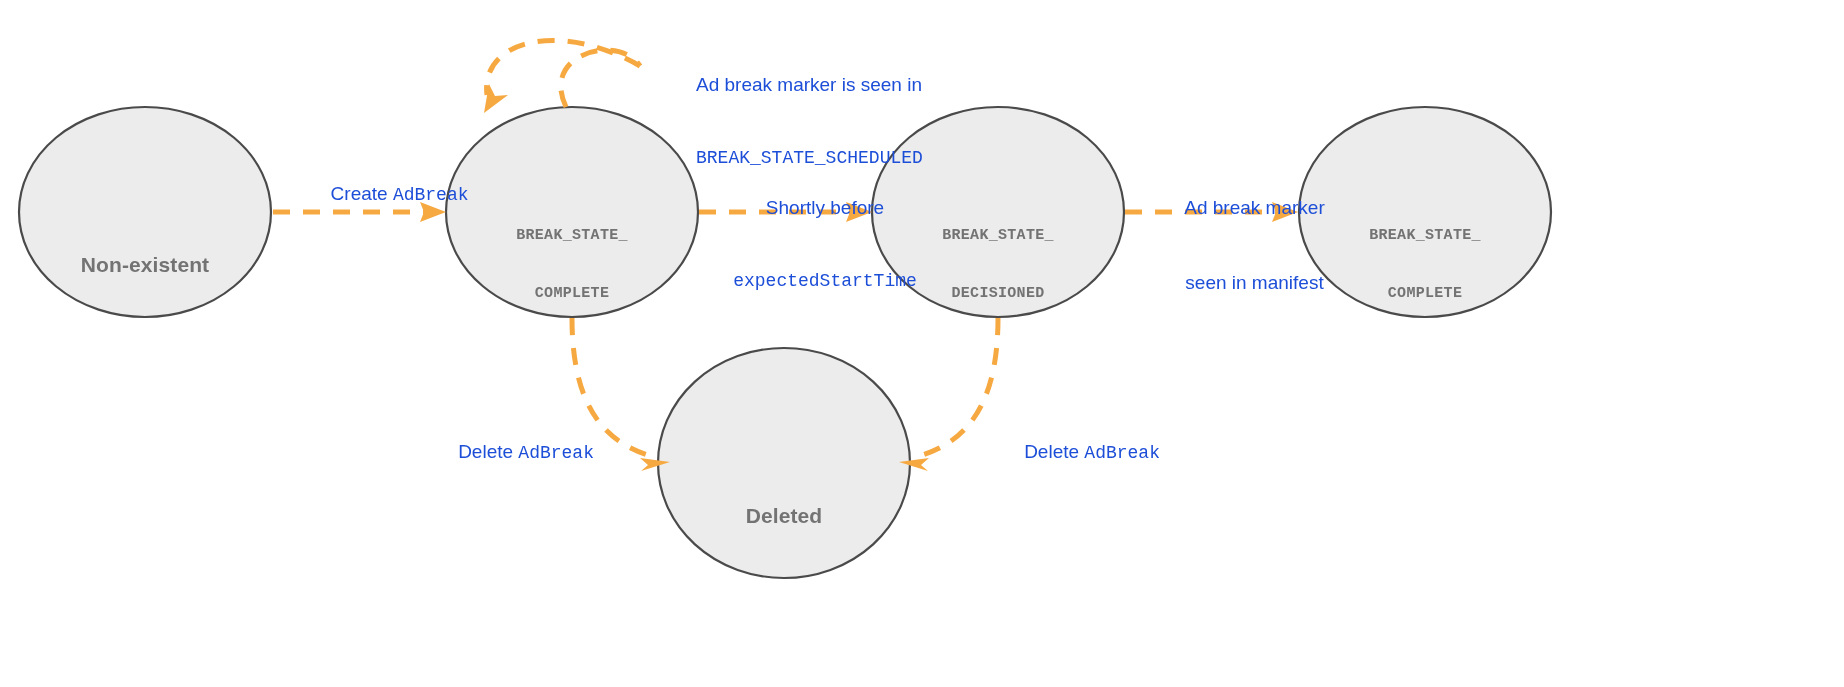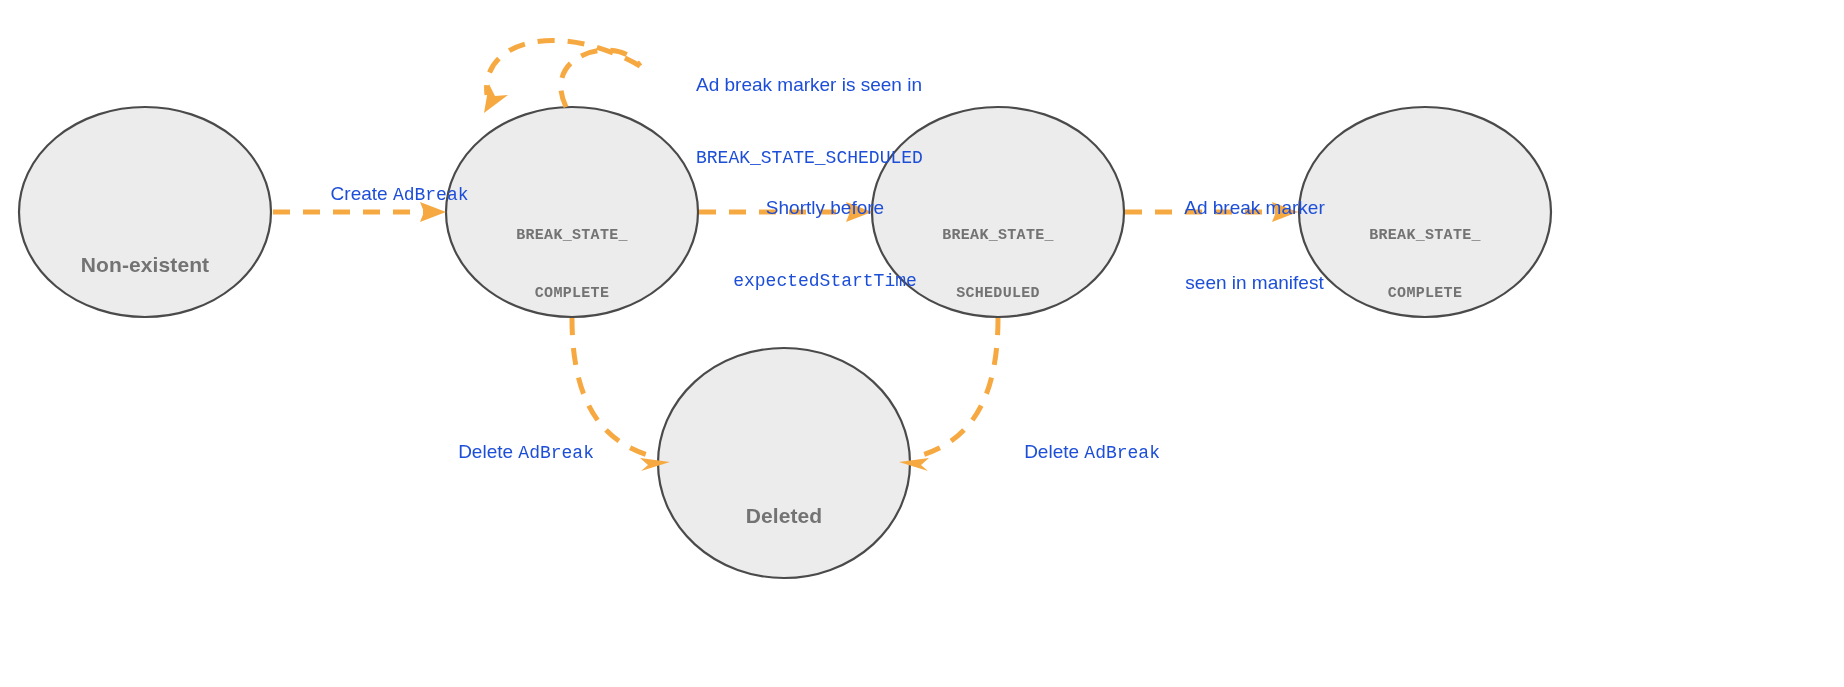--- a/index.html
+++ b/index.html
@@ -130,21 +130,21 @@
     <span class="lbl-line">Non-existent</span>
   </div>
 
   <div class="node-label code" style="left:447px; top:188px; width:250px;">
     <span class="lbl-line">BREAK_STATE_</span>
     <span class="lbl-line">COMPLETE</span>
   </div>
 
   <div class="node-label code" style="left:873px; top:188px; width:250px;">
     <span class="lbl-line">BREAK_STATE_</span>
-    <span class="lbl-line">SCHEDULED</span>
+    <span class="lbl-line">DECISIONED</span>
   </div>
 
   <div class="node-label code" style="left:1300px; top:188px; width:250px;">
     <span class="lbl-line">BREAK_STATE_</span>
     <span class="lbl-line">COMPLETE</span>
   </div>
 
   <div class="node-label plain" style="left:658px; top:449px; width:252px;">
     <span class="lbl-line">Deleted</span>
   </div>

